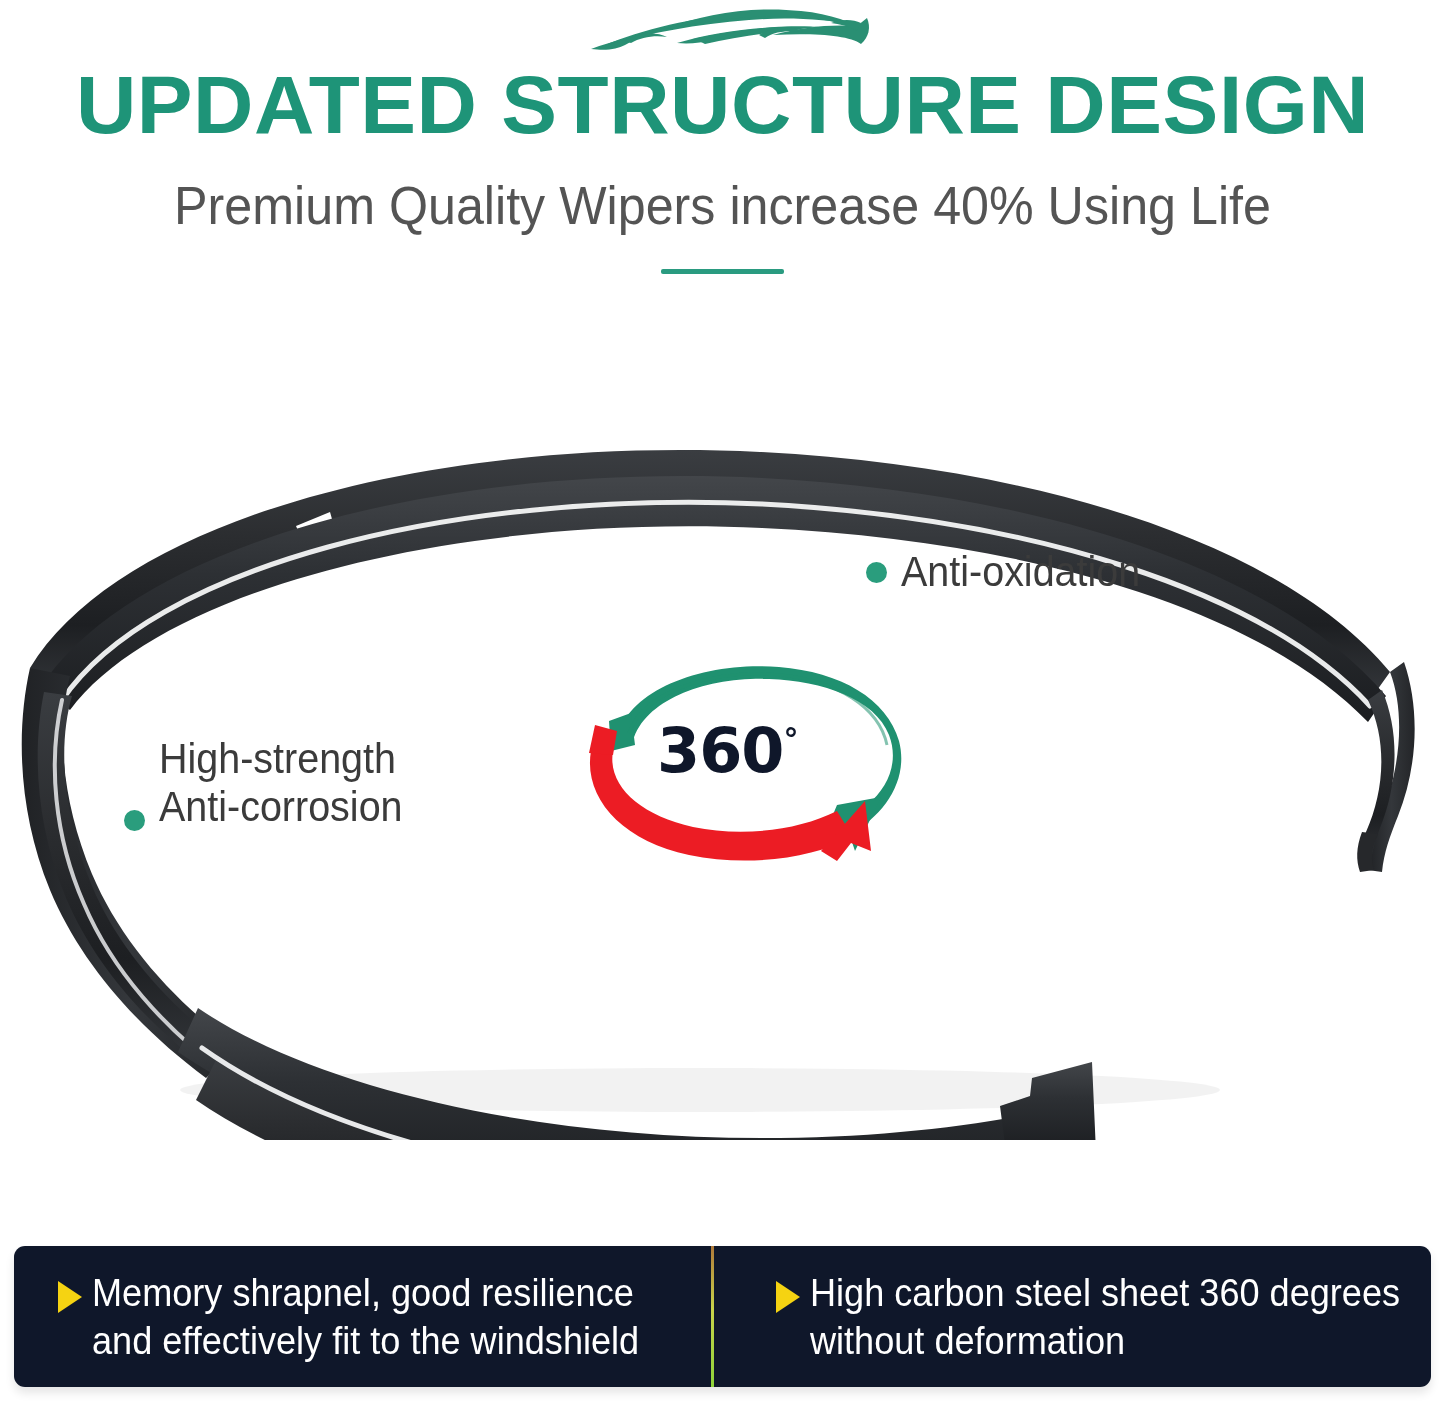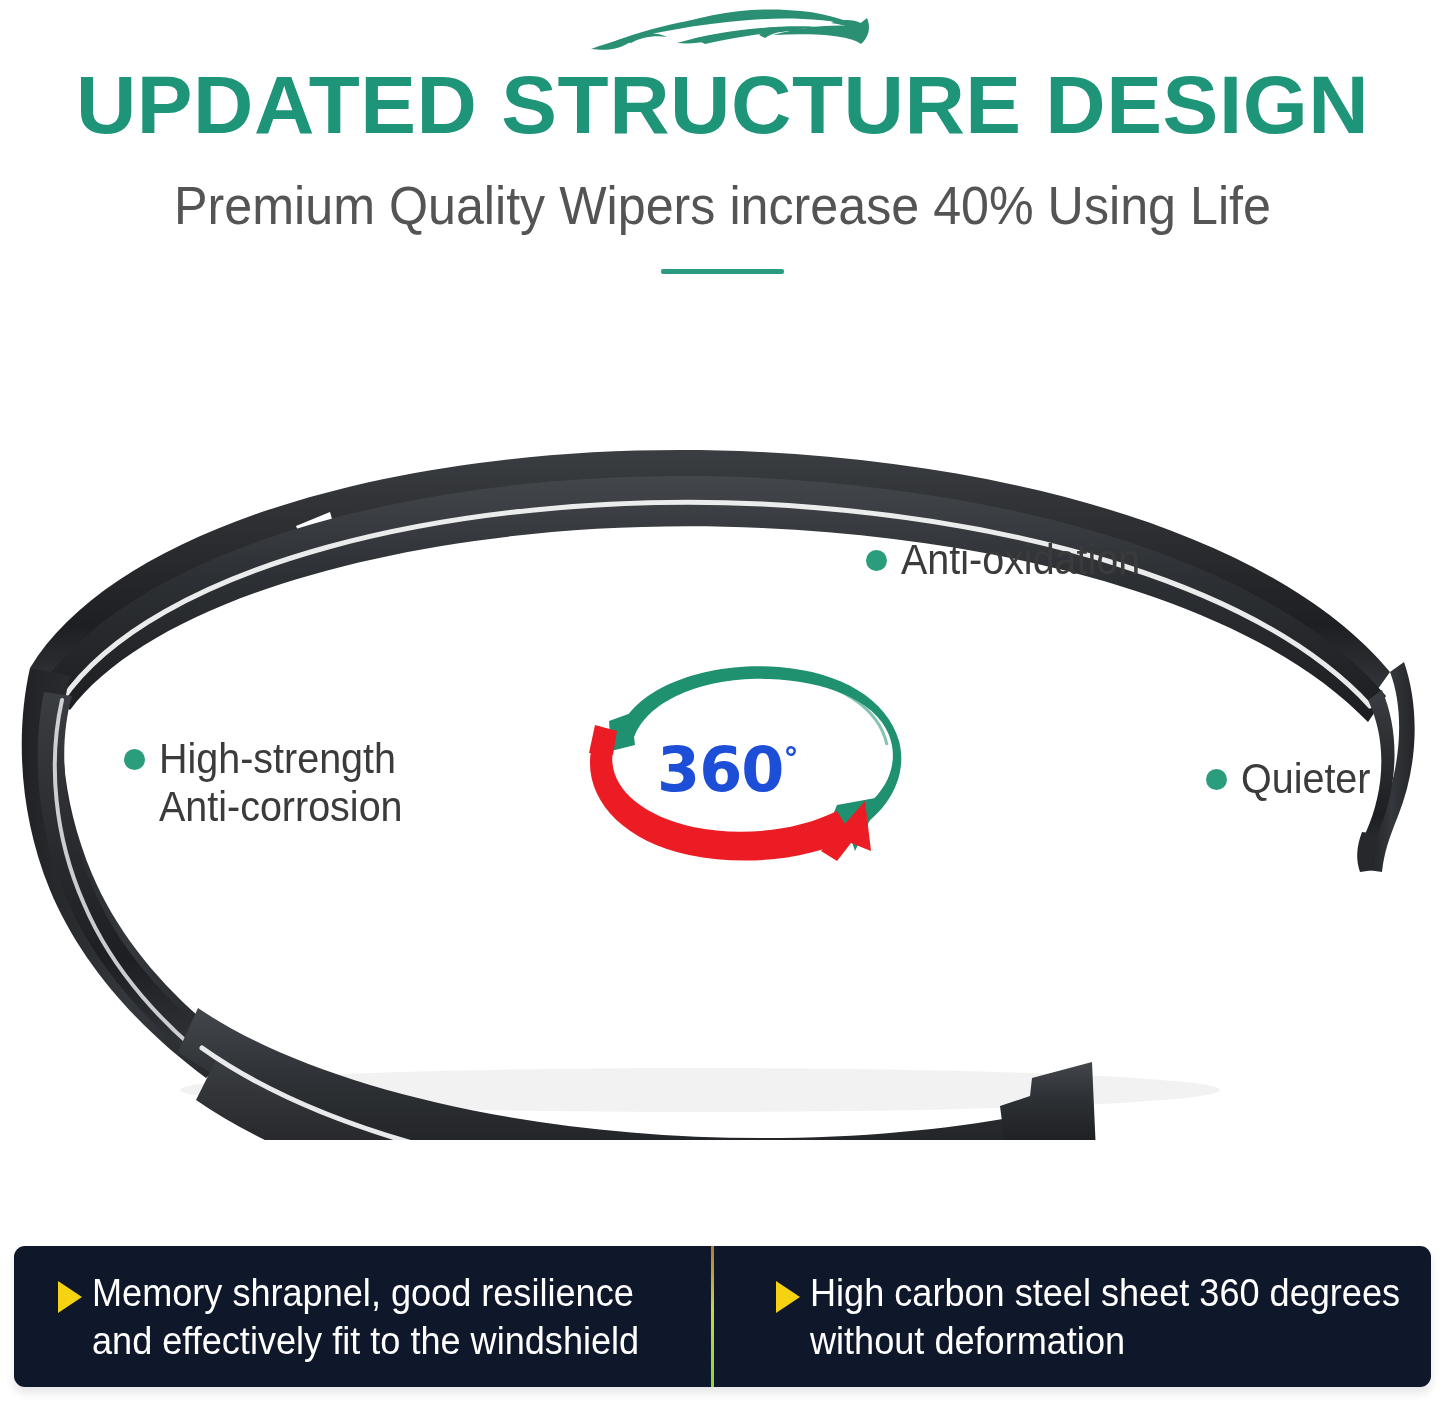--- a/index.html
+++ b/index.html
@@ -105,42 +105,42 @@
     font-weight: 400;
     font-size: 42px;
     line-height: 48px;
     color: #3b3b3b;
     transform: scaleX(0.94);
     transform-origin: left top;
   }
   .feature-text .l2 { display: block; }
 
   #feat-tough      { top: 562px; left: 416px; }
-  #feat-anti-ox    { top: 536px; left: 866px; }
-  #feat-high       { top: 735px; left: 124px; }
+  #feat-anti-ox    { top: 548px; left: 866px; }
+  #feat-high       { top: 735px; left: 124px; align-items: flex-end; }
   #feat-quiet      { top: 755px; left: 1206px; }
 
   
   .badge360 {
     position: absolute;
     top: 655px;
     left: 565px;
     width: 360px;
     height: 212px;
   }
   .badge360 svg { display: block; }
   .badge-label {
     position: absolute;
-    top: 84px;
+    top: 65px;
     left: 92px;
     font-family: "DejaVu Sans", sans-serif;
     font-weight: 700;
     font-size: 62px;
     line-height: 62px;
-    color: #1d4ed8;
+    color: #0f172a;
     letter-spacing: -1px;
   }
   .badge-label sup {
     font-size: 30px;
     vertical-align: super;
     line-height: 0;
   }
 
   
   .banner {
@@ -319,24 +319,20 @@
   </div>
 
   <div class="feature" id="feat-high">
     <span class="dot"></span>
     <span class="feature-text">
       <span class="l1">High-strength</span>
       <span class="l2">Anti-corrosion</span>
     </span>
   </div>
 
-  <div class="feature" id="feat-quiet">
-    <span class="dot"></span>
-    <span class="feature-text">Quieter</span>
-  </div>
 
   <div class="badge360">
     <svg width="360" height="212" viewBox="0 0 360 212" aria-hidden="true">
 
       <g>
         <path d="M 52 84
                  C 62 34, 140 6, 214 12
                  C 276 17, 322 44, 334 86
                  C 344 124, 320 160, 286 178
                  L 302 150

